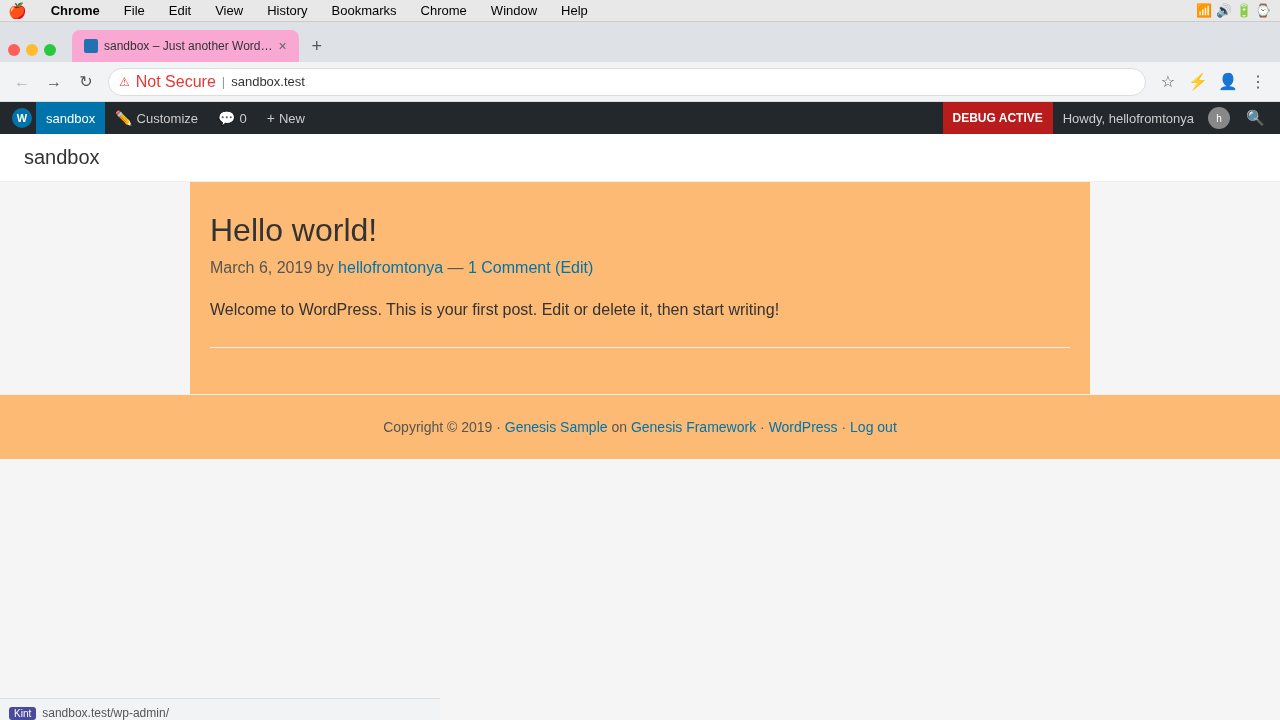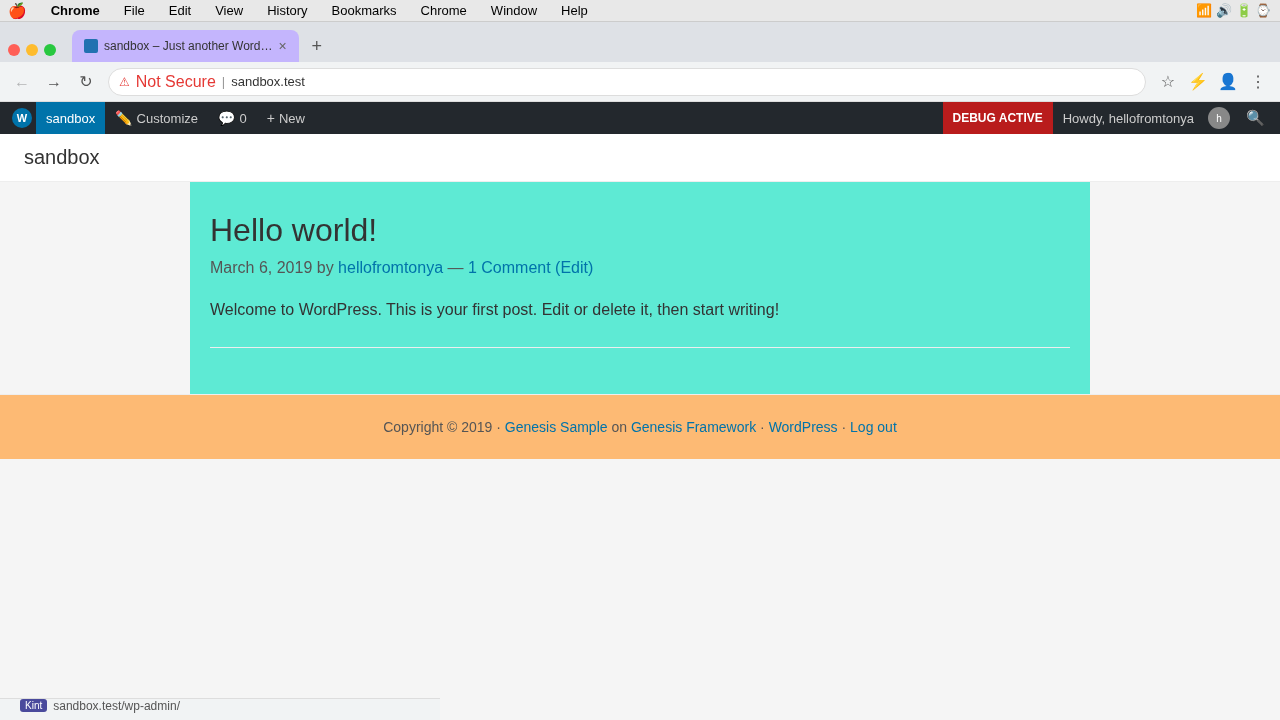--- a/index.html
+++ b/index.html
@@ -28,21 +28,21 @@
     .chrome-titlebar {
       background: #dee1e6;
       height: 40px;
       display: flex;
       align-items: flex-end;
       padding: 0;
     }
     .chrome-tab {
       display: flex;
       align-items: center;
-      background: #c4b5fd;
+      background: #f9a8d4;
       height: 32px;
       padding: 0 12px;
       margin-left: 8px;
       border-radius: 8px 8px 0 0;
       font-size: 12px;
       color: #333;
       gap: 6px;
       min-width: 180px;
       max-width: 240px;
     }
@@ -172,21 +172,21 @@
       font-size: 20px;
       font-weight: 400;
       color: #333;
     }
 
     
     .main-content {
       max-width: 900px;
       margin: 0 auto;
       padding: 30px 20px;
-      background: #5eead4;
+      background: #fdba74;
     }
 
     .post-title {
       font-size: 32px;
       font-weight: 400;
       color: #333;
       margin-bottom: 10px;
     }
 
     .post-meta {
@@ -229,22 +229,22 @@
 
     
     .status-bar {
       position: fixed;
       bottom: 0;
       left: 0;
       background: #f1f3f4;
       border-top: 1px solid #ddd;
       height: 22px;
       display: flex;
-      align-items: flex-start;
-      padding: 0 20px;
+      align-items: flex-end;
+      padding: 0 9px;
       font-size: 12px;
       color: #555;
       gap: 6px;
       width: 440px;
     }
     .status-bar .kint-badge {
       background: #4a4a9c;
       color: white;
       font-size: 10px;
       padding: 1px 5px;

